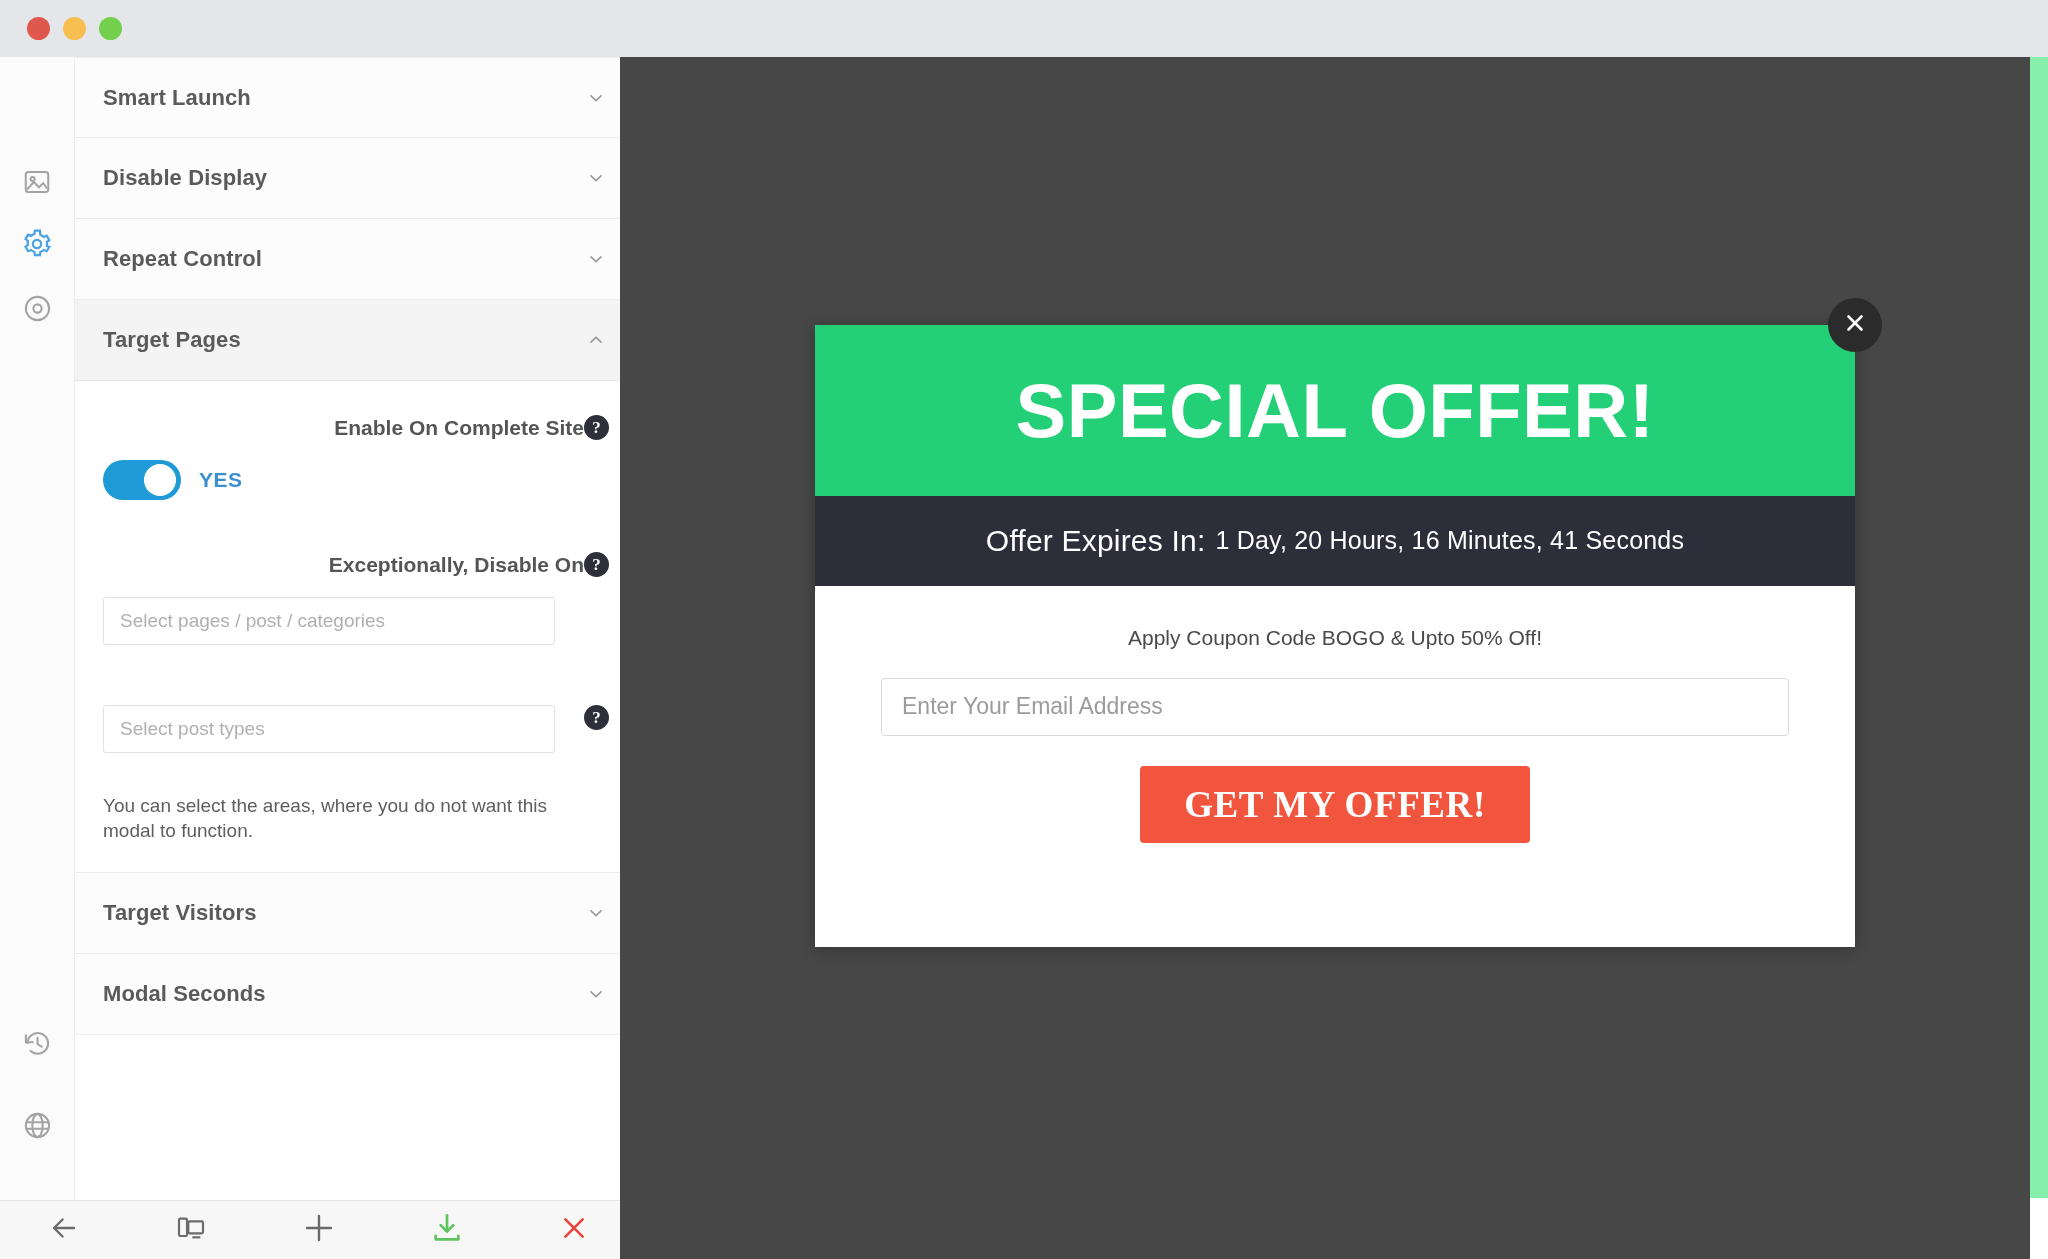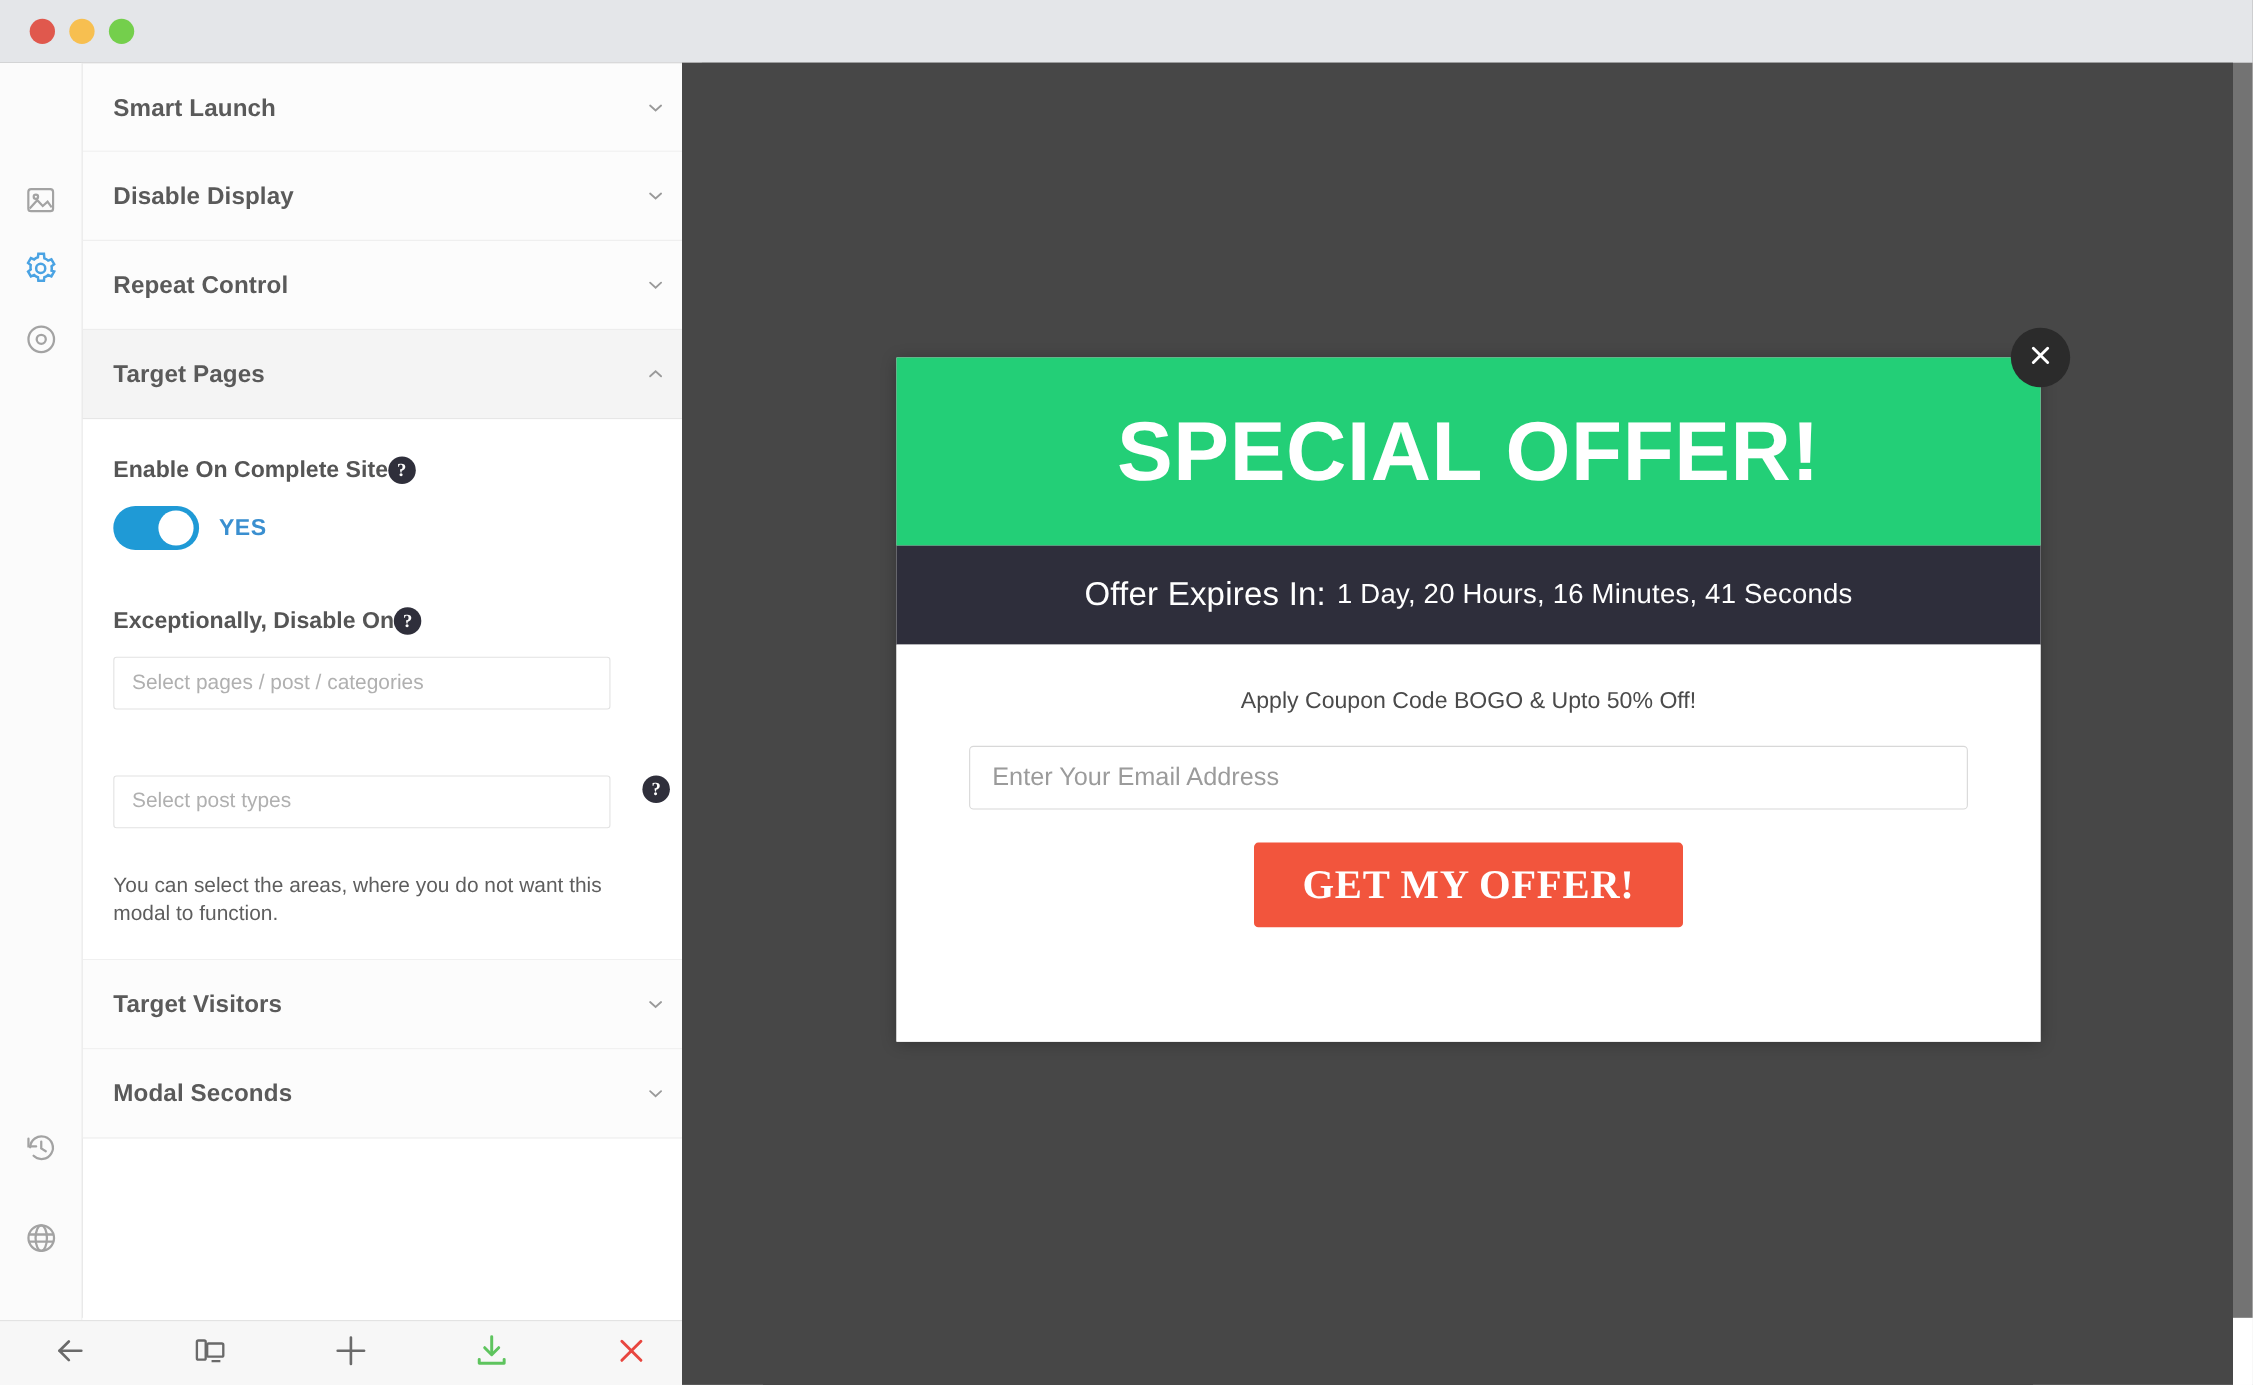--- a/index.html
+++ b/index.html
@@ -10,21 +10,21 @@
   body {
     width: 2048px;
     height: 1259px;
     font-family: "Liberation Sans", sans-serif;
     overflow: hidden;
   }
   #app {
     position: relative;
     width: 2048px;
     height: 1198px;
-    background: #737373;
+    background: #86efac;
   }
 
   
   .titlebar {
     position: absolute;
     left: 0; top: 0;
     width: 2048px; height: 57px;
     background: #e4e6e9;
   }
   .traffic {
@@ -95,21 +95,21 @@
     display: flex; align-items: center; justify-content: center;
   }
   .acc-body {
     padding: 34px 28px 28px 28px;
     background: #ffffff;
     border-bottom: 1px solid #ededed;
   }
   .field-label-row {
     display: flex;
     align-items: center;
-    justify-content: flex-start;
+    justify-content: flex-end;
     margin-bottom: 20px;
   }
   .field-label {
     font-size: 21px;
     font-weight: bold;
     color: #555555;
   }
   .help-icon {
     width: 25px; height: 25px;
     border-radius: 50%;

